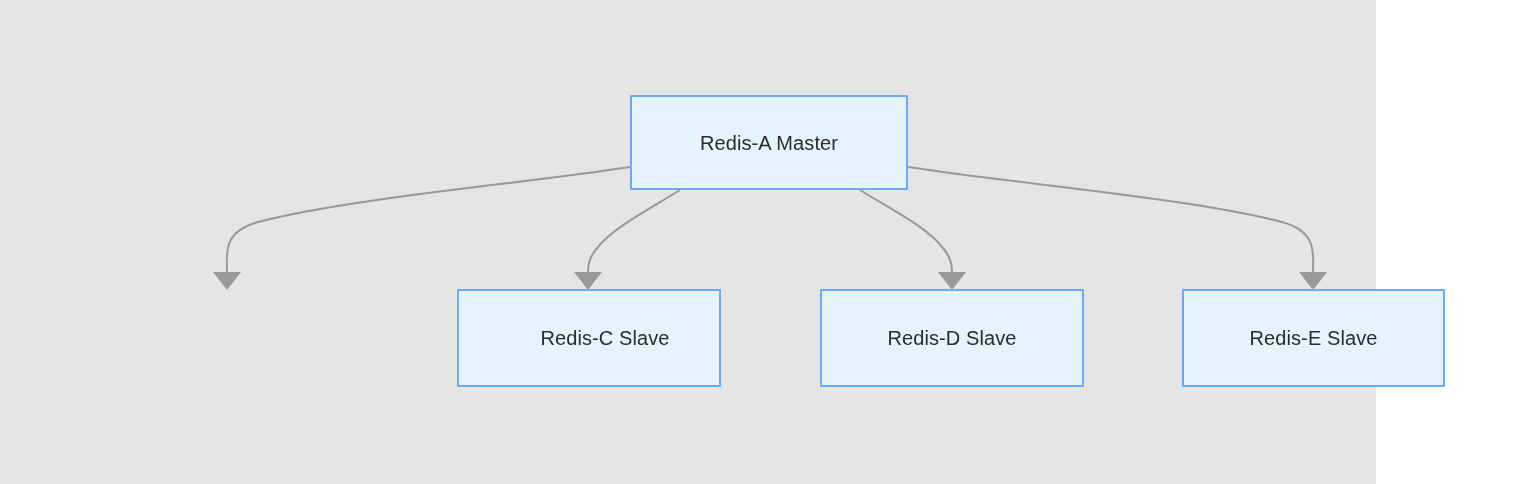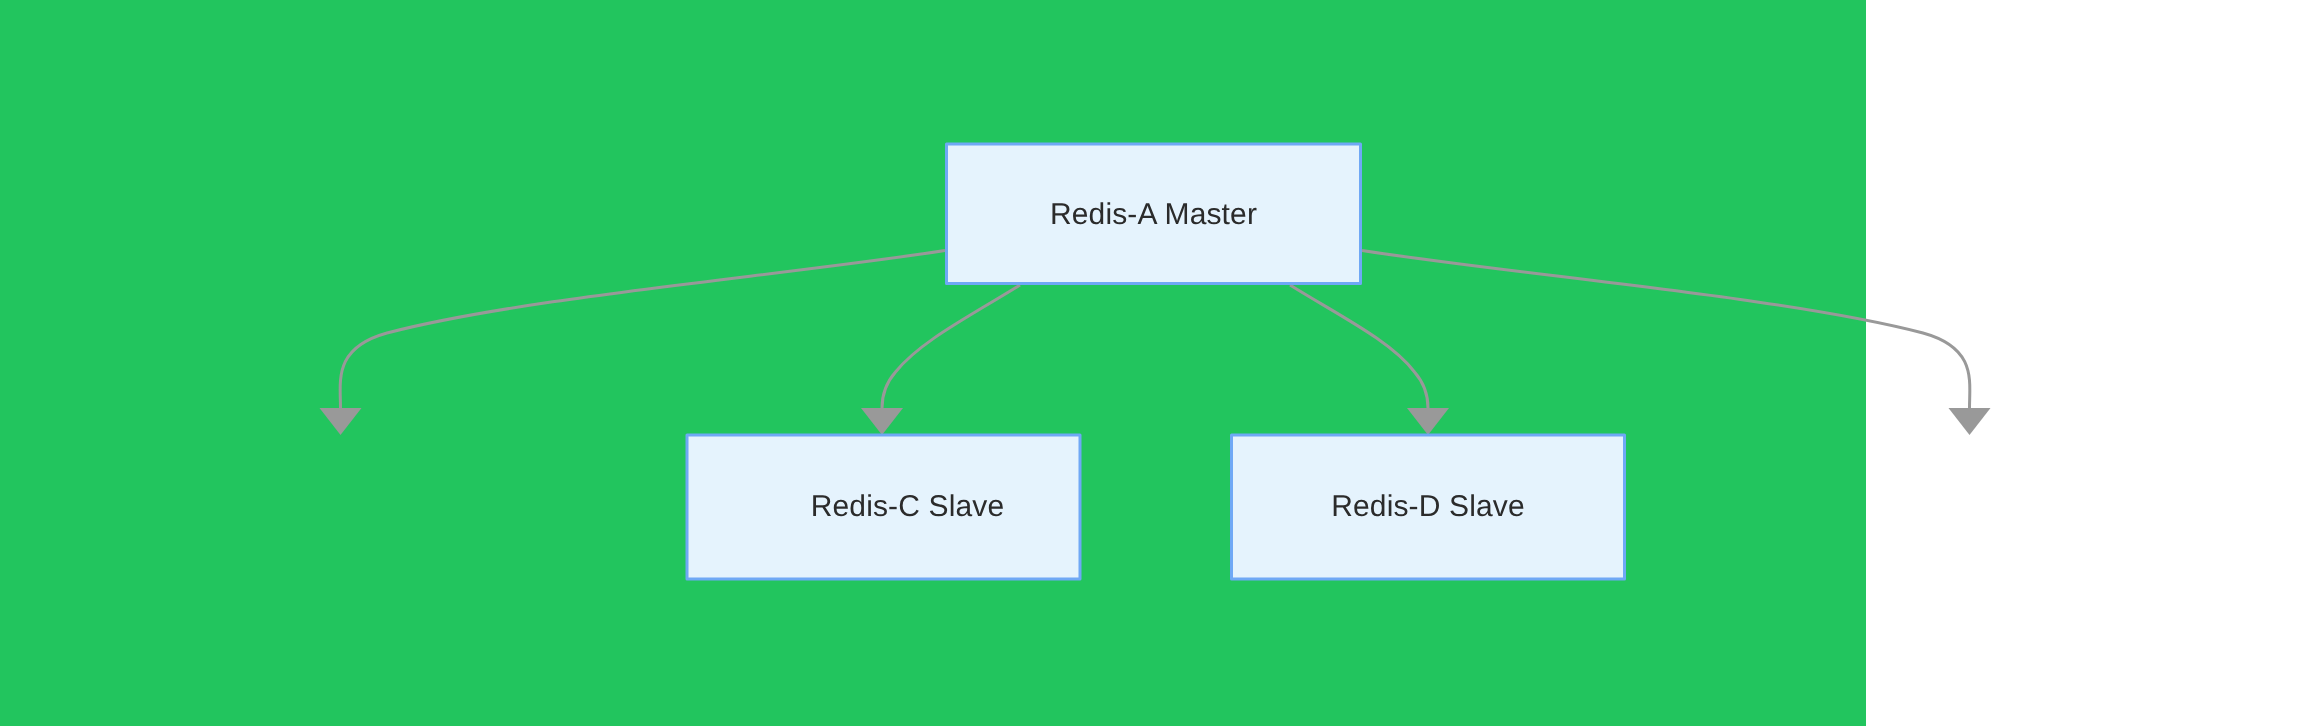--- a/index.html
+++ b/index.html
@@ -8,23 +8,23 @@
     background: #ffffff;
   }
   body {
     width: 1540px;
     height: 484px;
     font-family: "Liberation Sans", sans-serif;
     overflow: hidden;
   }
   #diagram-canvas {
     position: relative;
-    width: 1244px;
+    width: 1376px;
     height: 484px;
-    background: #22c55e;
+    background: #e5e5e5;
   }
   #edge-layer {
     position: absolute;
     left: 0;
     top: 0;
     width: 1540px;
     height: 484px;
     pointer-events: none;
   }
   .node {
@@ -118,14 +118,17 @@
 
 
   <div class="node" id="node-slave-c">
     <span class="node-label">Redis-C Slave</span>
   </div>
 
   <div class="node" id="node-slave-d">
     <span class="node-label">Redis-D Slave</span>
   </div>
 
+  <div class="node" id="node-slave-e">
+    <span class="node-label">Redis-E Slave</span>
+  </div>
 
 </div>
 
 </body></html>

